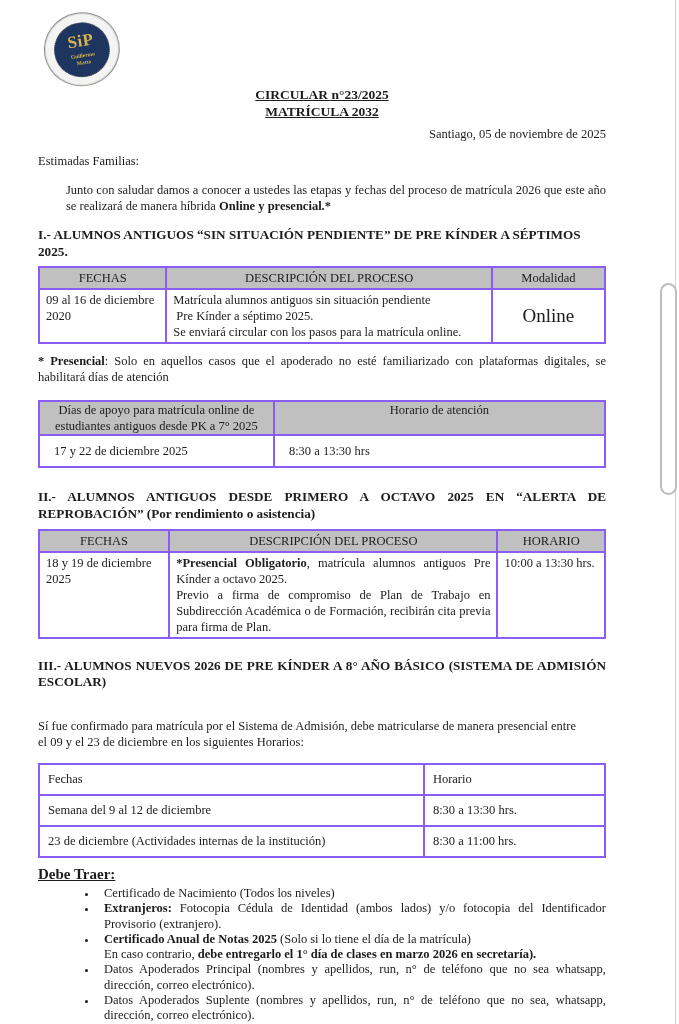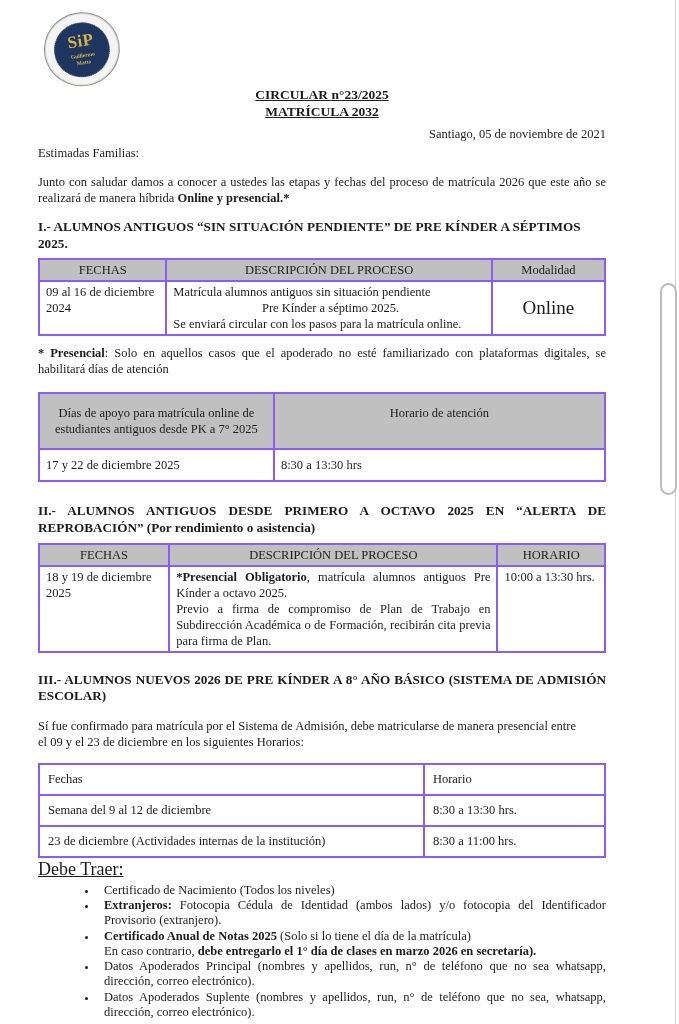--- a/index.html
+++ b/index.html
@@ -33,47 +33,47 @@
     display:flex; flex-direction:column; align-items:center; justify-content:center;
     color:#d9b44a; text-align:center;
   }
   .logo-acronym { font-weight:bold; font-size:17px; line-height:1; letter-spacing:0.5px; }
   .logo-school { font-size:5.5px; font-weight:bold; line-height:1.2; margin-top:3px; }
 
   
   .titles { padding-top:86px; text-align:center; font-weight:bold; font-size:13.5px; line-height:1.26; }
   .titles .u { text-decoration:underline;text-align:right; }
   .date-line { text-align:right; margin-top:6px; }
-  .salutation { margin-top:3px; }
-  .intro { margin-top:13px; text-align:justify; }
+  .salutation { margin-top:11px; }
+  .intro { margin-top:13px; text-align:justify;margin-left:28px; }
   b, .b { font-weight:bold; }
   .u { }
 
   
   .sec-heading { font-weight:bold; font-size:13.2px; margin-top:13px; }
   .jline { text-align:justify; text-align-last:justify; }
 
   
   table { width:100%; border-collapse:collapse; table-layout:fixed; }
   td, th { border:2px solid #8b5cf6; padding:2px 6px; vertical-align:top; font-weight:normal; text-align:left; }
   .hdr-gray th { background:#c0c0c0; text-align:center; }
   .t1 { margin-top:5px; }
   .t1 .modalidad { font-size:19px; text-align:center; vertical-align:middle; }
   .note { margin-top:9px; text-align:justify; }
   .t2 { margin-top:15px; }
-  .t2 th { padding:11px 10px;margin-left:44px; }
-  .t2 td { padding:7px 6px; }
+  .t2 th { padding:0 10px;margin-left:44px; }
+  .t2 td { padding:7px 14px; }
   .t3 { margin-top:6px; }
   .t3 .desc { text-align:justify; }
   .t4 { margin-top:5px; }
   .t4 td { padding:6px 8px 7px; }
-  .sec3-intro { margin-top:13px; }
-
-  
-  .debe { font-weight:normal; text-decoration:underline; font-size:18px; }
+  .sec3-intro { margin-top:27px; }
+
+  
+  .debe { margin-top:7px; font-weight:bold; text-decoration:underline; font-size:15px; }
   ul.checklist { margin:2px 0 0 0; padding-left:60px; }
   ul.checklist li { padding-left:6px; margin:0; text-align:justify; line-height:1.22; }
   ul.checklist li::marker { font-size:11px; }
 
   
   .scroll-track-line { position:absolute; right:3px; top:0; width:1px; height:1024px; background:#cfcfcf; }
   .scroll-thumb {
     position:absolute; right:2px; top:283px; width:17px; height:212px;
     border:2px solid #bdbdbd; border-radius:10px; background:#ffffff;
   }
@@ -95,44 +95,44 @@
     </div>
   </div>
 
   <div class="content">
 
     <div class="titles">
       <div><span class="u">CIRCULAR n°23/2025</span></div>
       <div><span class="u">MATRÍCULA 2032</span></div>
     </div>
 
-    <div class="date-line">Santiago, 05 de noviembre de 2021</div>
+    <div class="date-line">Santiago, 05 de noviembre de 2025</div>
     <div class="salutation">Estimadas Familias:</div>
 
     <p class="intro"><span>Junto con saludar damos a conocer a ustedes las etapas y fechas del proceso de matrícula 2026 que este año se realizará de manera híbrida </span><b>Online y presencial.*</b></p>
 
     <div class="sec-heading"><span>I.- ALUMNOS ANTIGUOS </span><span class="u">“SIN SITUACIÓN PENDIENTE”</span><span> DE PRE KÍNDER A SÉPTIMOS 2025.</span></div>
 
     <table class="t1">
       <colgroup>
           <col style="width:22.5%">
           <col style="width:57.5%">
           <col style="width:20%">
         </colgroup>
       <tbody>
           <tr class="hdr-gray">
         <th>FECHAS</th>
         <th>DESCRIPCIÓN DEL PROCESO</th>
         <th>Modalidad</th>
       </tr>
       <tr>
-        <td>09 al 16 de diciembre 2024</td>
+        <td>09 al 16 de diciembre 2020</td>
         <td>
           <div><span>Matrícula alumnos antiguos </span><span class="u">sin situación pendiente</span></div>
-          <div style="padding-left:3px;text-align:center;">Pre Kínder a séptimo 2025.</div>
+          <div style="padding-left:3px;">Pre Kínder a séptimo 2025.</div>
           <div>Se enviará circular con los pasos para la matrícula online.</div>
         </td>
         <td class="modalidad">Online</td>
       </tr>
     </tbody>
       </table>
 
     <p class="note"><b>* Presencial</b><span>: Solo en aquellos casos que el apoderado no esté familiarizado con plataformas digitales, se habilitará días de atención</span></p>
 
     <table class="t2">

